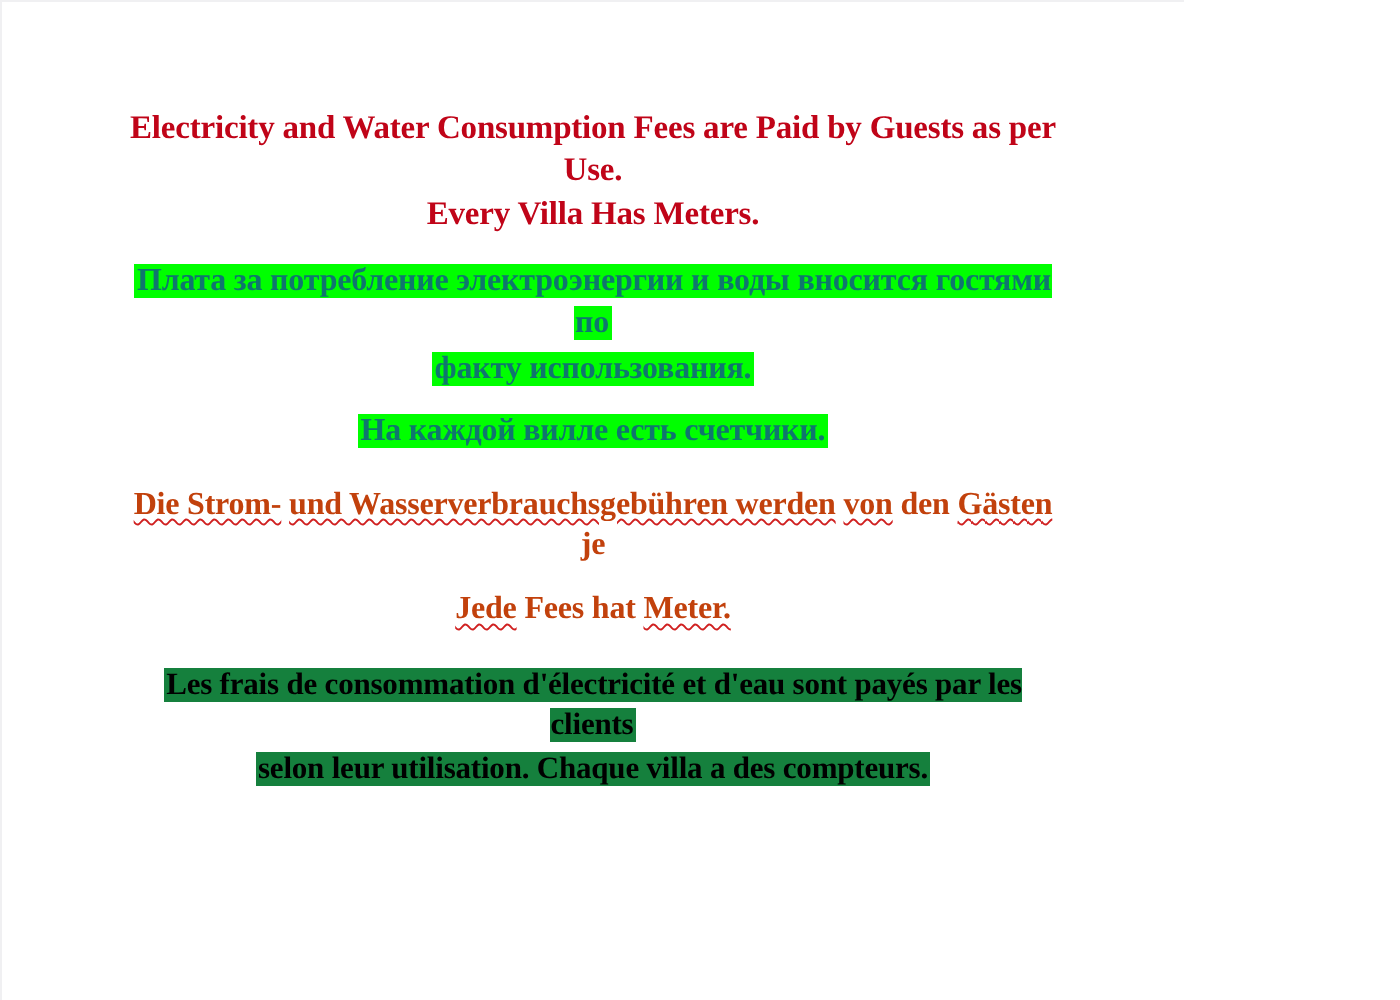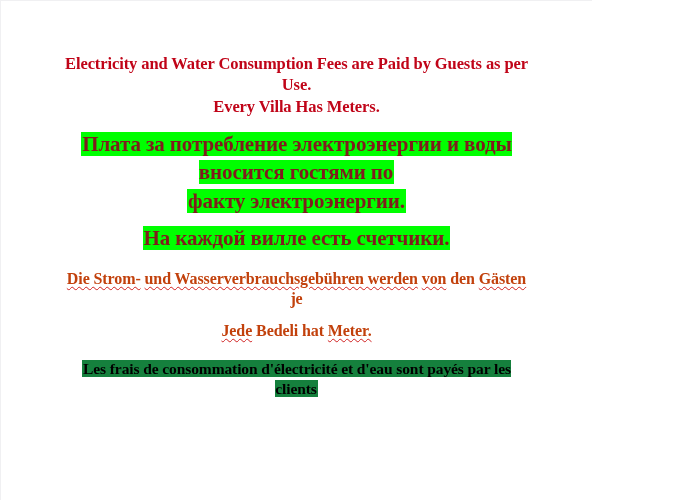--- a/index.html
+++ b/index.html
@@ -50,22 +50,22 @@
   
   #para-en {
     color: #c00418;
     font-size: 16.5px;
     letter-spacing: -0.1px;
     margin-bottom: 14px;
   }
 
   
   #para-ru {
-    color: #7f1d1d;
-    font-size: 21px;
+    color: #0f766e;
+    font-size: 16px;
     letter-spacing: -0.1px;
     margin-bottom: 5px;
   }
   #para-ru .hl { background: #00ff00; }
   #para-ru .line { margin-bottom: 2px; }
   #para-ru .line.gap { margin-top: 10px; }
 
   
   #para-de {
     color: #c2410c;
@@ -122,28 +122,29 @@
 <div id="page">
   <div id="doc-body">
 
     <p class="para" id="para-en">
       <span class="line">Electricity and Water Consumption Fees are Paid by Guests as per Use.</span>
       <span class="line">Every Villa Has Meters.</span>
     </p>
 
     <p class="para" id="para-ru">
       <span class="line"><span class="hl">Плата за потребление электроэнергии и воды вносится гостями по</span></span>
-      <span class="line"><span class="hl">факту электроэнергии.</span></span>
+      <span class="line"><span class="hl">факту использования.</span></span>
       <span class="line gap"><span class="hl">На каждой вилле есть счетчики.</span></span>
     </p>
 
     <p class="para" id="para-de">
       <span class="line"><span class="sp">Die Strom-</span><span> </span><span class="sp">und Wasserverbrauchsgebühren werden</span><span> </span><span class="sp">von</span><span> den </span><span class="sp">Gästen</span><span> je</span></span>
-      <span class="line gap"><span class="sp">Jede</span><span> Bedeli hat </span><span class="sp">Meter.</span></span>
+      <span class="line gap"><span class="sp">Jede</span><span> Fees hat </span><span class="sp">Meter.</span></span>
     </p>
 
     <p class="para" id="para-fr">
       <span class="line"><span class="hl">Les frais de consommation d'électricité et d'eau sont payés par les clients</span></span>
+      <span class="line"><span class="hl">selon leur utilisation. Chaque villa a des compteurs.</span></span>
     </p>
 
 
   </div>
 </div>
 
 </body></html>

